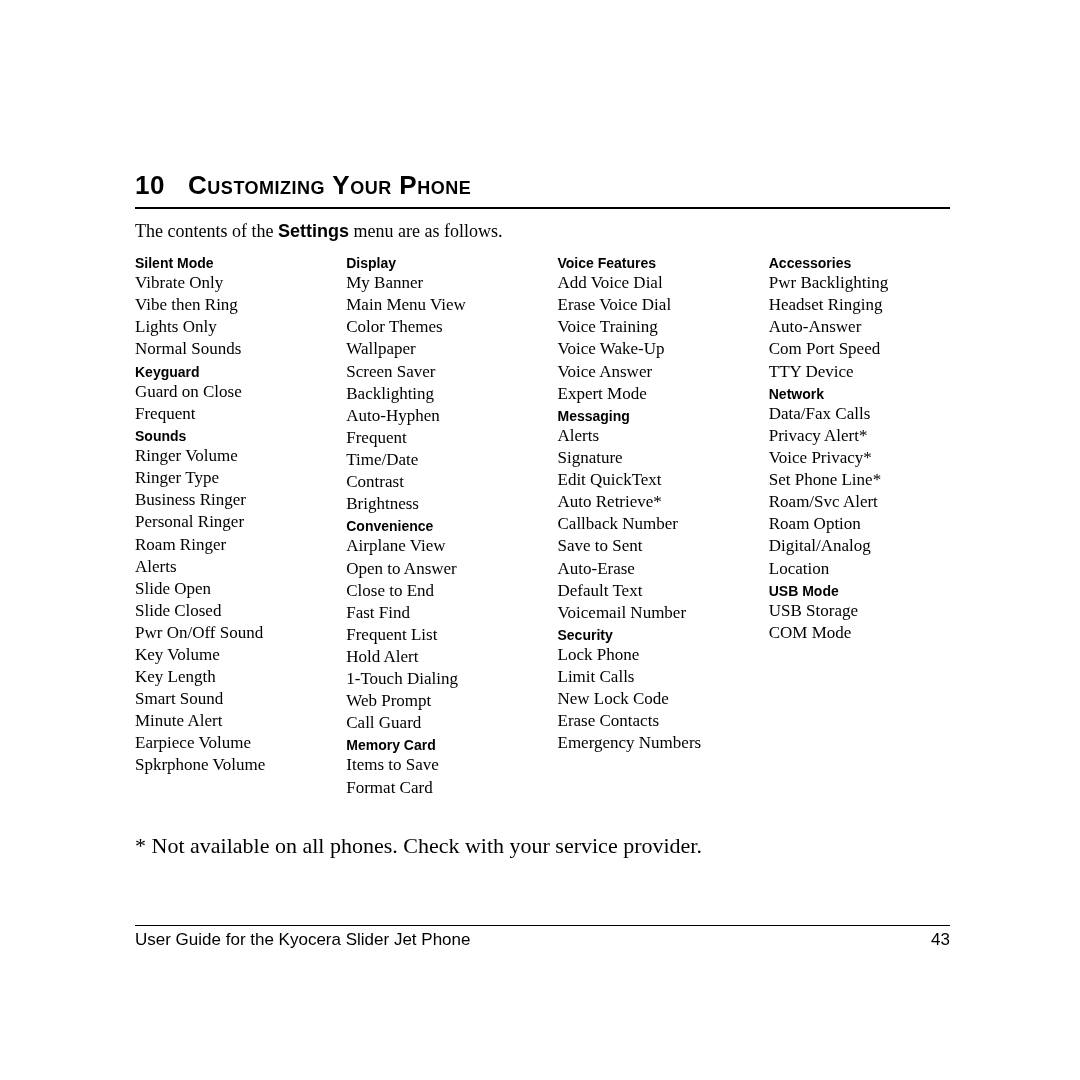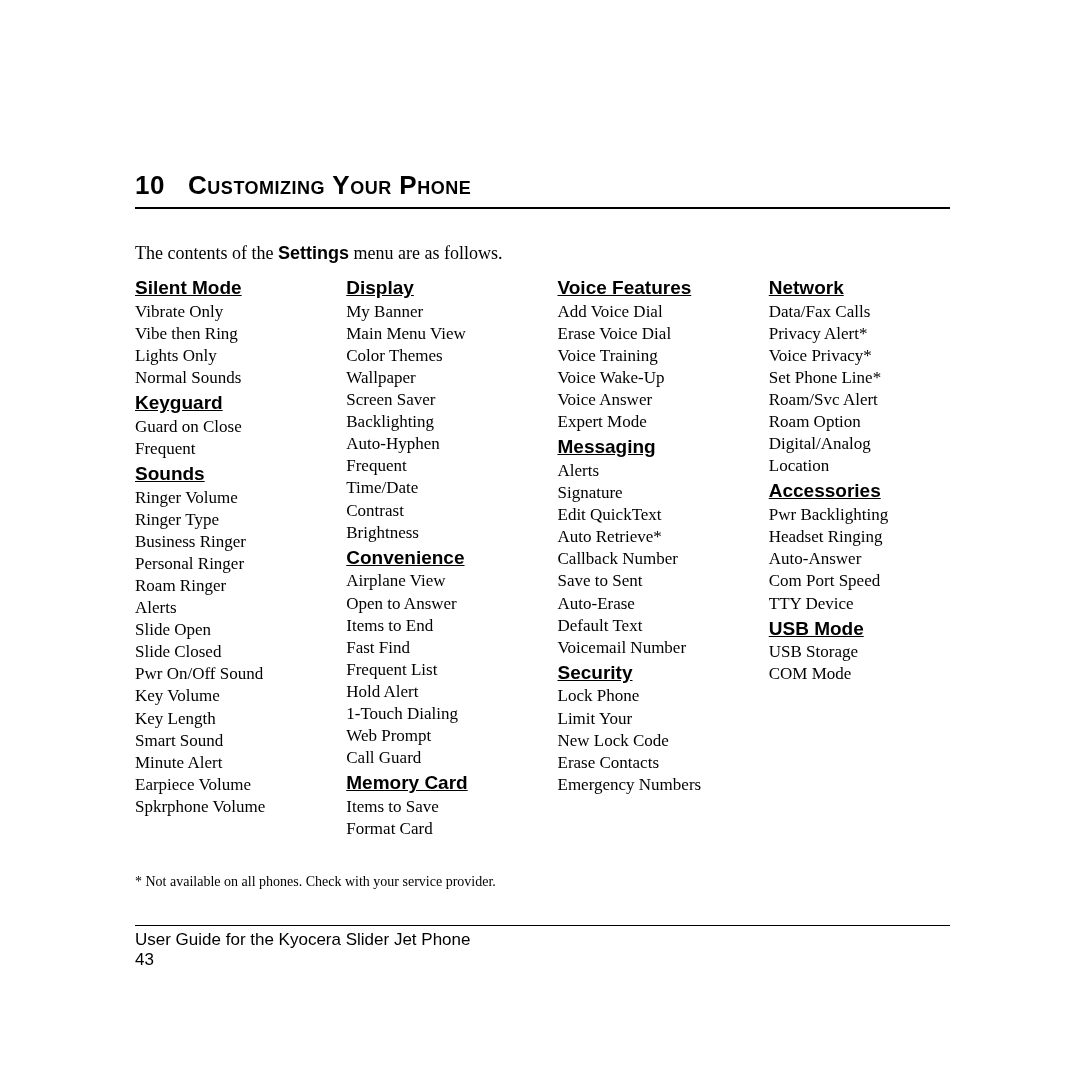--- a/index.html
+++ b/index.html
@@ -10,21 +10,21 @@
     padding: 170px 130px 0 135px;
     position: relative;
   }
   h1.chapter {
     font-family: Arial, Helvetica, sans-serif;
     font-weight: bold;
     font-size: 26px;
     letter-spacing: 0.5px;
     padding-bottom: 6px;
     border-bottom: 2px solid #000;
-    margin-bottom: 34px;
+    margin-bottom: 12px;
   }
   h1.chapter .chnum { font-size: 26px; }
   h1.chapter .rest { font-variant: small-caps; }
   .intro {
     font-size: 18px;
     margin-bottom: 10px;
   }
   .intro .settings-word {
     font-family: Arial, Helvetica, sans-serif;
     font-weight: bold;
@@ -32,41 +32,39 @@
   }
   .columns {
     display: flex;
     gap: 30px;
   }
   .col { width: 25%; font-size: 17px; line-height: 1.3; }
   .section { margin-bottom: 2px; }
   .section-heading {
     font-family: Arial, Helvetica, sans-serif;
     font-weight: bold;
-    font-size: 19px;
+    font-size: 14px;
     margin-top: 2px;
-    text-decoration: underline;
   }
   .item { white-space: nowrap; }
   .footnote {
-    font-size: 14px;
+    font-size: 22px;
     margin-top: 32px;
   }
   .footer {
     position: absolute;
     left: 135px;
     right: 130px;
     top: 925px;
     border-top: 1.5px solid #000;
     padding-top: 4px;
     display: flex;
     justify-content: space-between;
     font-family: Arial, Helvetica, sans-serif;
     font-size: 17px;
-    flex-direction: column;
   }
 </style>
 </head>
 <body>
 
 <h1 class="chapter">
   <span class="chnum">10</span>&nbsp;&nbsp;
   <span class="rest">Customizing Your Phone</span>
 </h1>
 
@@ -119,21 +117,21 @@
         <div class="item">Auto-Hyphen</div>
         <div class="item">Frequent</div>
         <div class="item">Time/Date</div>
         <div class="item">Contrast</div>
         <div class="item">Brightness</div>
       </div>
       <div class="section">
         <div class="section-heading">Convenience</div>
         <div class="item">Airplane View</div>
         <div class="item">Open to Answer</div>
-        <div class="item">Items to End</div>
+        <div class="item">Close to End</div>
         <div class="item">Fast Find</div>
         <div class="item">Frequent List</div>
         <div class="item">Hold Alert</div>
         <div class="item">1-Touch Dialing</div>
         <div class="item">Web Prompt</div>
         <div class="item">Call Guard</div>
       </div>
       <div class="section">
         <div class="section-heading">Memory Card</div>
         <div class="item">Items to Save</div>
@@ -158,47 +156,47 @@
         <div class="item">Auto Retrieve*</div>
         <div class="item">Callback Number</div>
         <div class="item">Save to Sent</div>
         <div class="item">Auto-Erase</div>
         <div class="item">Default Text</div>
         <div class="item">Voicemail Number</div>
       </div>
       <div class="section">
         <div class="section-heading">Security</div>
         <div class="item">Lock Phone</div>
-        <div class="item">Limit Your</div>
+        <div class="item">Limit Calls</div>
         <div class="item">New Lock Code</div>
         <div class="item">Erase Contacts</div>
         <div class="item">Emergency Numbers</div>
       </div>
     </div>
     <div class="col">
+      <div class="section">
+        <div class="section-heading">Accessories</div>
+        <div class="item">Pwr Backlighting</div>
+        <div class="item">Headset Ringing</div>
+        <div class="item">Auto-Answer</div>
+        <div class="item">Com Port Speed</div>
+        <div class="item">TTY Device</div>
+      </div>
       <div class="section">
         <div class="section-heading">Network</div>
         <div class="item">Data/Fax Calls</div>
         <div class="item">Privacy Alert*</div>
         <div class="item">Voice Privacy*</div>
         <div class="item">Set Phone Line*</div>
         <div class="item">Roam/Svc Alert</div>
         <div class="item">Roam Option</div>
         <div class="item">Digital/Analog</div>
         <div class="item">Location</div>
       </div>
       <div class="section">
-        <div class="section-heading">Accessories</div>
-        <div class="item">Pwr Backlighting</div>
-        <div class="item">Headset Ringing</div>
-        <div class="item">Auto-Answer</div>
-        <div class="item">Com Port Speed</div>
-        <div class="item">TTY Device</div>
-      </div>
-      <div class="section">
         <div class="section-heading">USB Mode</div>
         <div class="item">USB Storage</div>
         <div class="item">COM Mode</div>
       </div>
     </div>
   </div>
 
 <p class="footnote">* Not available on all phones. Check with your service provider.</p>
 
 <div class="footer">

